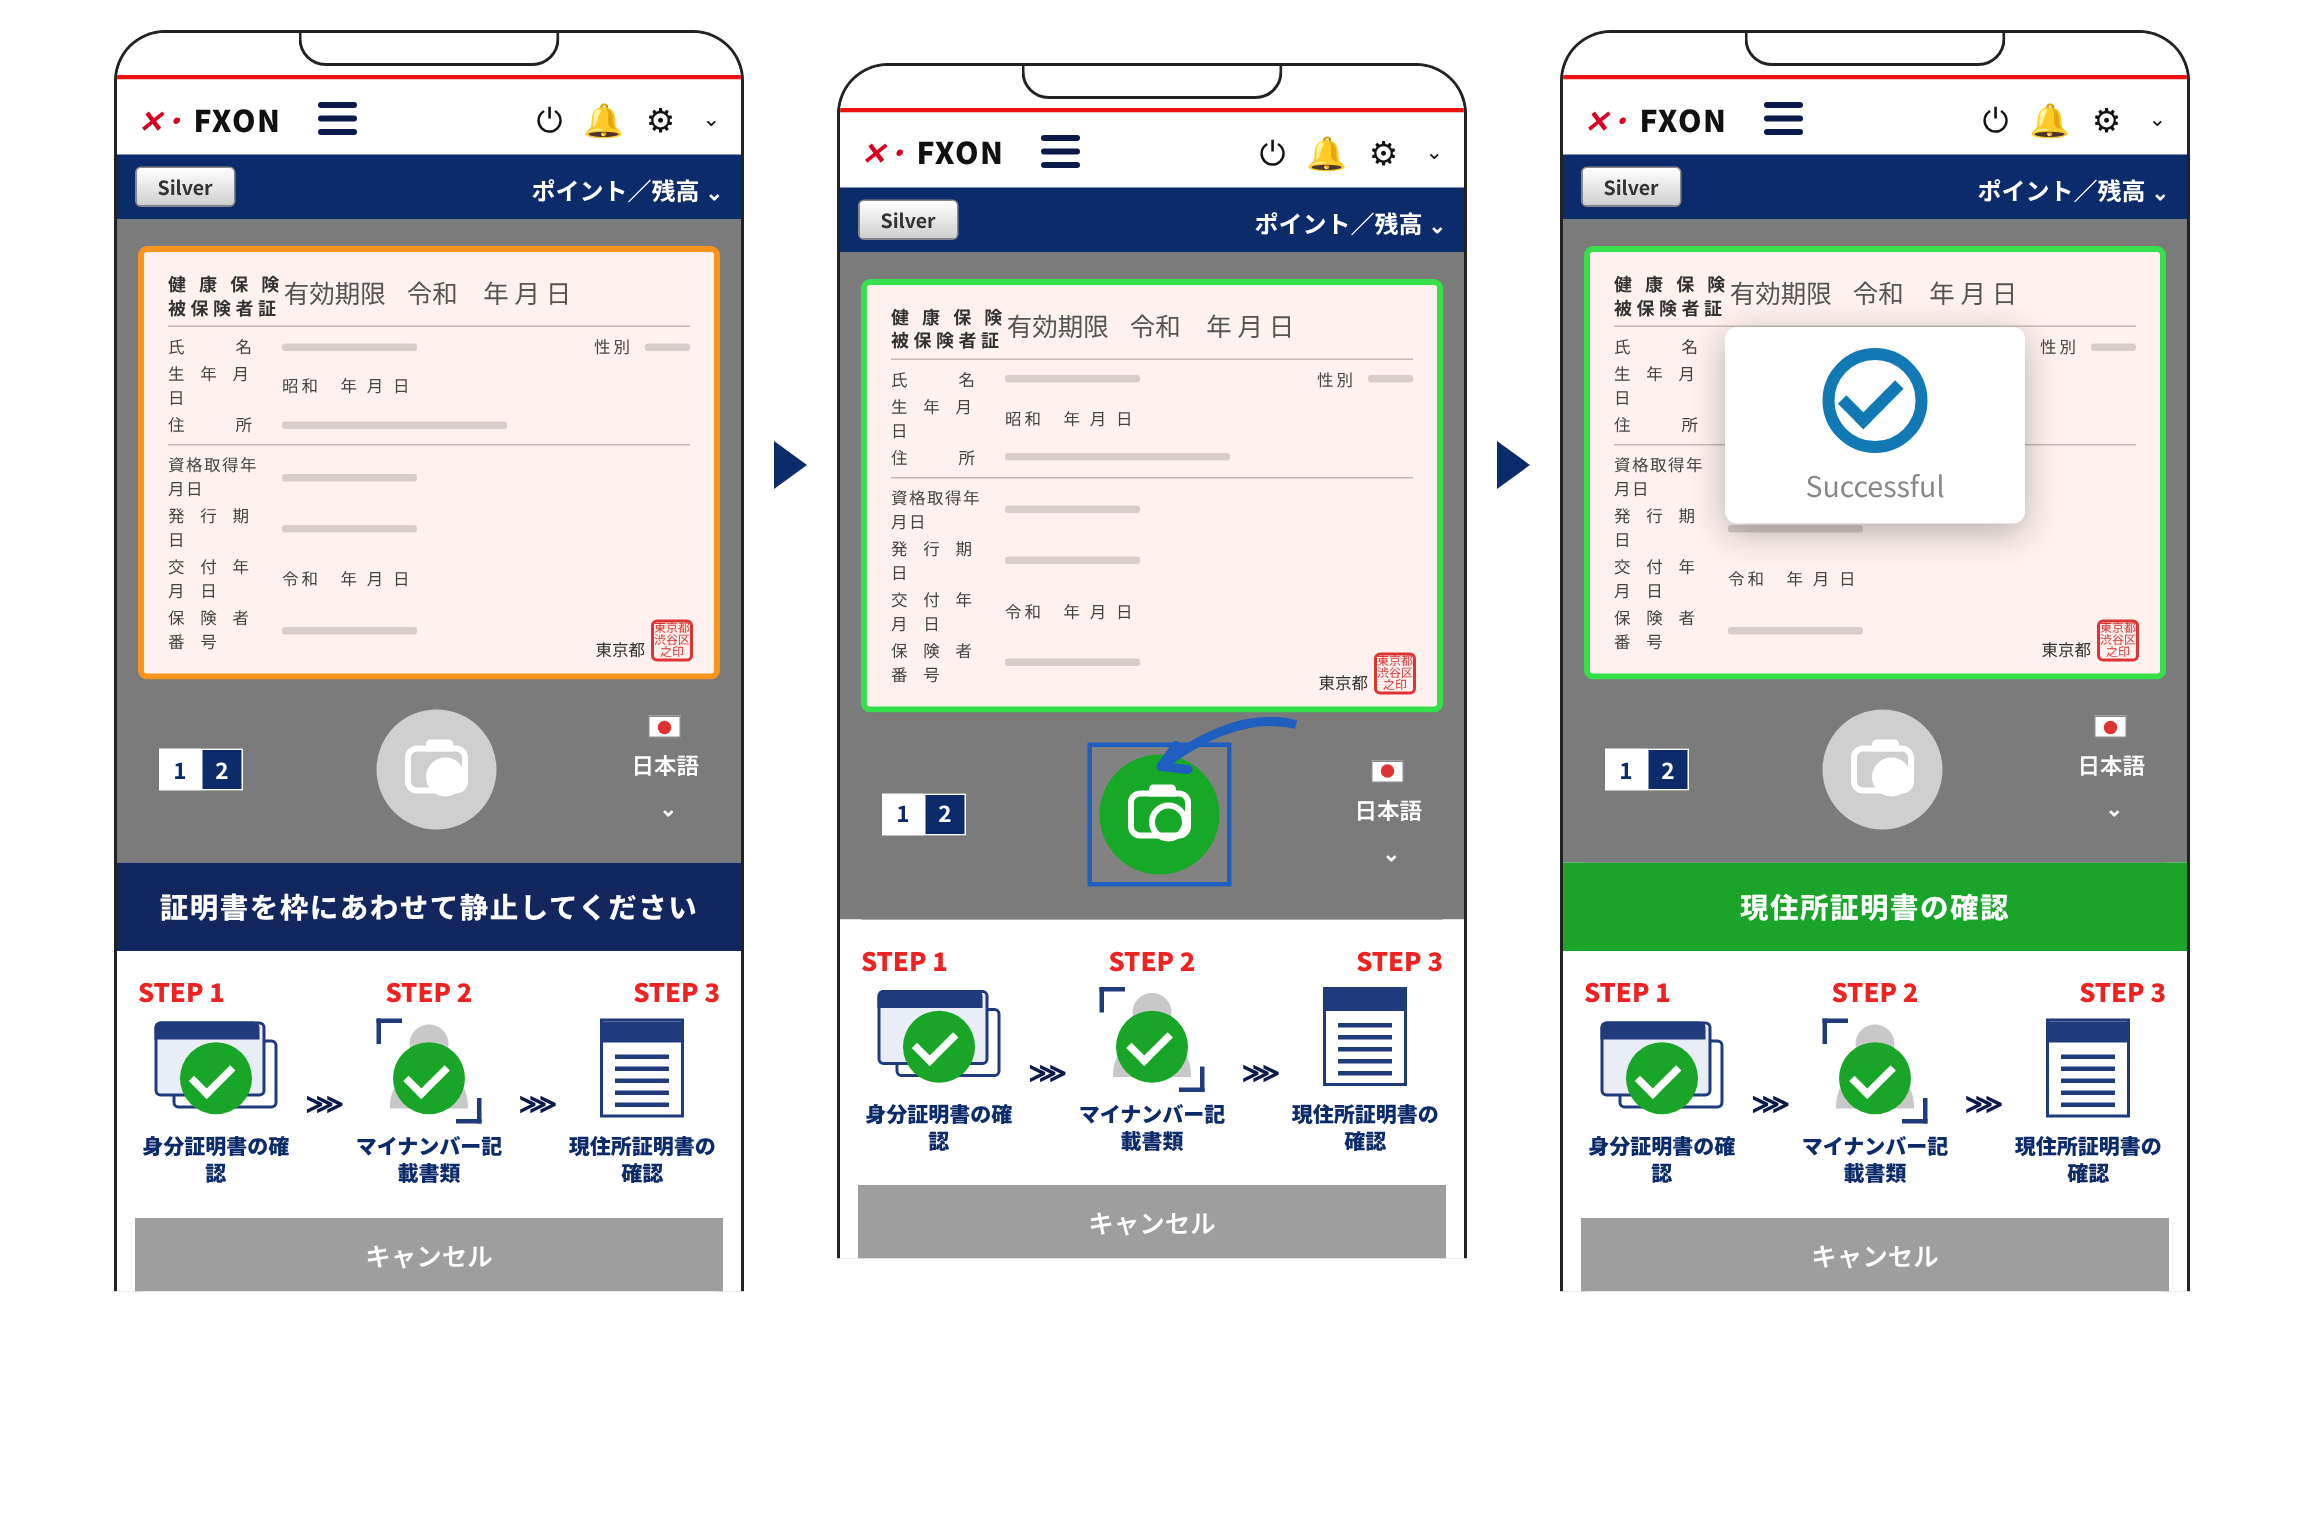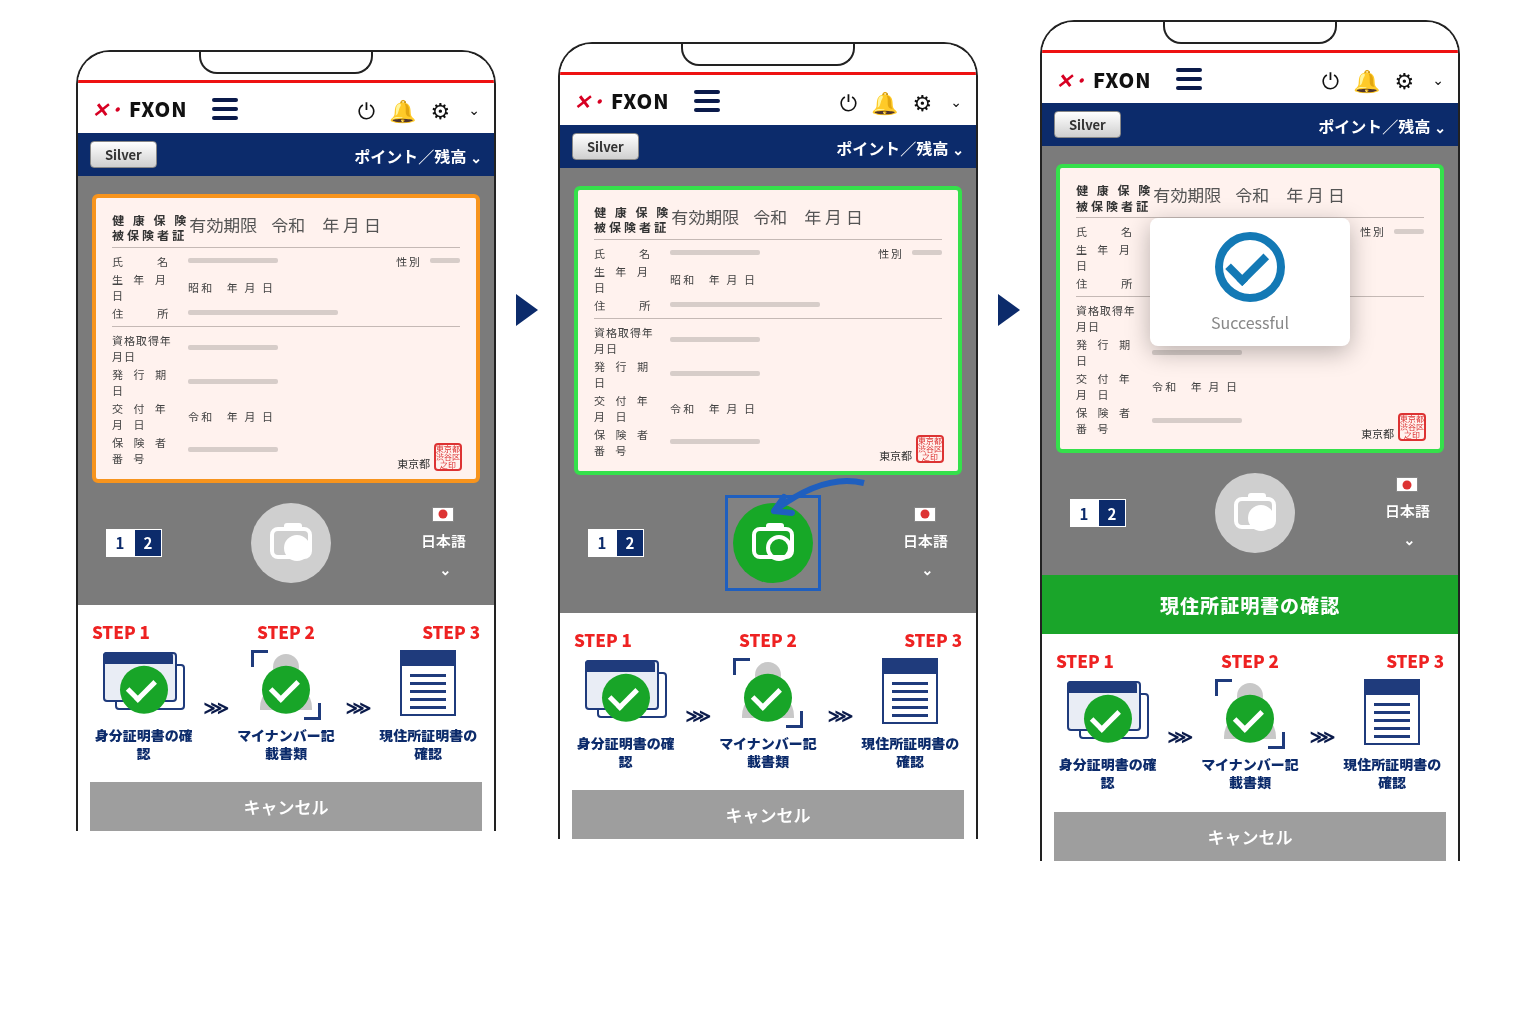--- a/index.html
+++ b/index.html
@@ -74,21 +74,21 @@
   .doc .ln{position:absolute;left:8px;right:8px;height:3px;background:#1f3b7c;}
   .check { width:48px;height:48px;border-radius:50%;background:#18a528; position:absolute; left:50%; top:50%; transform:translate(-50%,-40%); display:flex;align-items:center;justify-content:center;}
   .check::after{content:"";width:22px;height:12px;border-left:5px solid #fff;border-bottom:5px solid #fff;transform:rotate(-45deg) translateY(-3px);}
   .sarrow { font-size:18px; color:#0a1a4a; letter-spacing:-3px; font-weight:900;}
   .slabel { color:#0c2b6b; font-weight:900; font-size:14px; line-height:1.3;}
   .cancel { margin:10px 12px 0; background:#9e9e9e; color:#fff; text-align:center; padding:12px 0; font-size:17px; font-weight:600;}
   .curvedArrow { position:absolute; top:-2px; right:88px; }
   .popup { position:absolute; top:44px; left:50%; transform:translateX(-50%); width:200px; background:#fff; border-radius:8px; box-shadow:0 6px 24px rgba(0,0,0,.28); padding:14px 10px 12px; text-align:center;}
   .popup .big { width:70px;height:70px;border:8px solid #1379b5;border-radius:50%;margin:0 auto 8px;display:flex;align-items:center;justify-content:center;}
   .popup .big::after{content:"";width:30px;height:16px;border-left:8px solid #1379b5;border-bottom:8px solid #1379b5;transform:rotate(-45deg) translateY(-4px);}
-  .popup .txt{ color:#888; font-size:16px;}
+  .popup .txt{ color:#888; font-size:19px;}
   .cardwrap{ position:relative; }
 </style>
 </head>
 <body>
 
 <div class="row" id="root">
   <div class="phone">
     <div class="notch"></div>
     <div class="redbar"></div>
     <div class="topbar">
@@ -177,20 +177,21 @@
             </div>
         </div>
 
         <div class="lang">
             <span class="flag"></span>
             <span>日本語</span>
             <span class="caret">⌄</span>
           </div>
       </div>
     </div>
+    <div class="statusbar navy">証明書を枠にあわせて静止してください</div>
 
   <div class="steps">
     <div class="stephead">
       <span>STEP 1</span>
       <span>STEP 2</span>
       <span>STEP 3</span>
     </div>
     <div class="steprow">
       <div class="scol">
         <div class="sicon">

